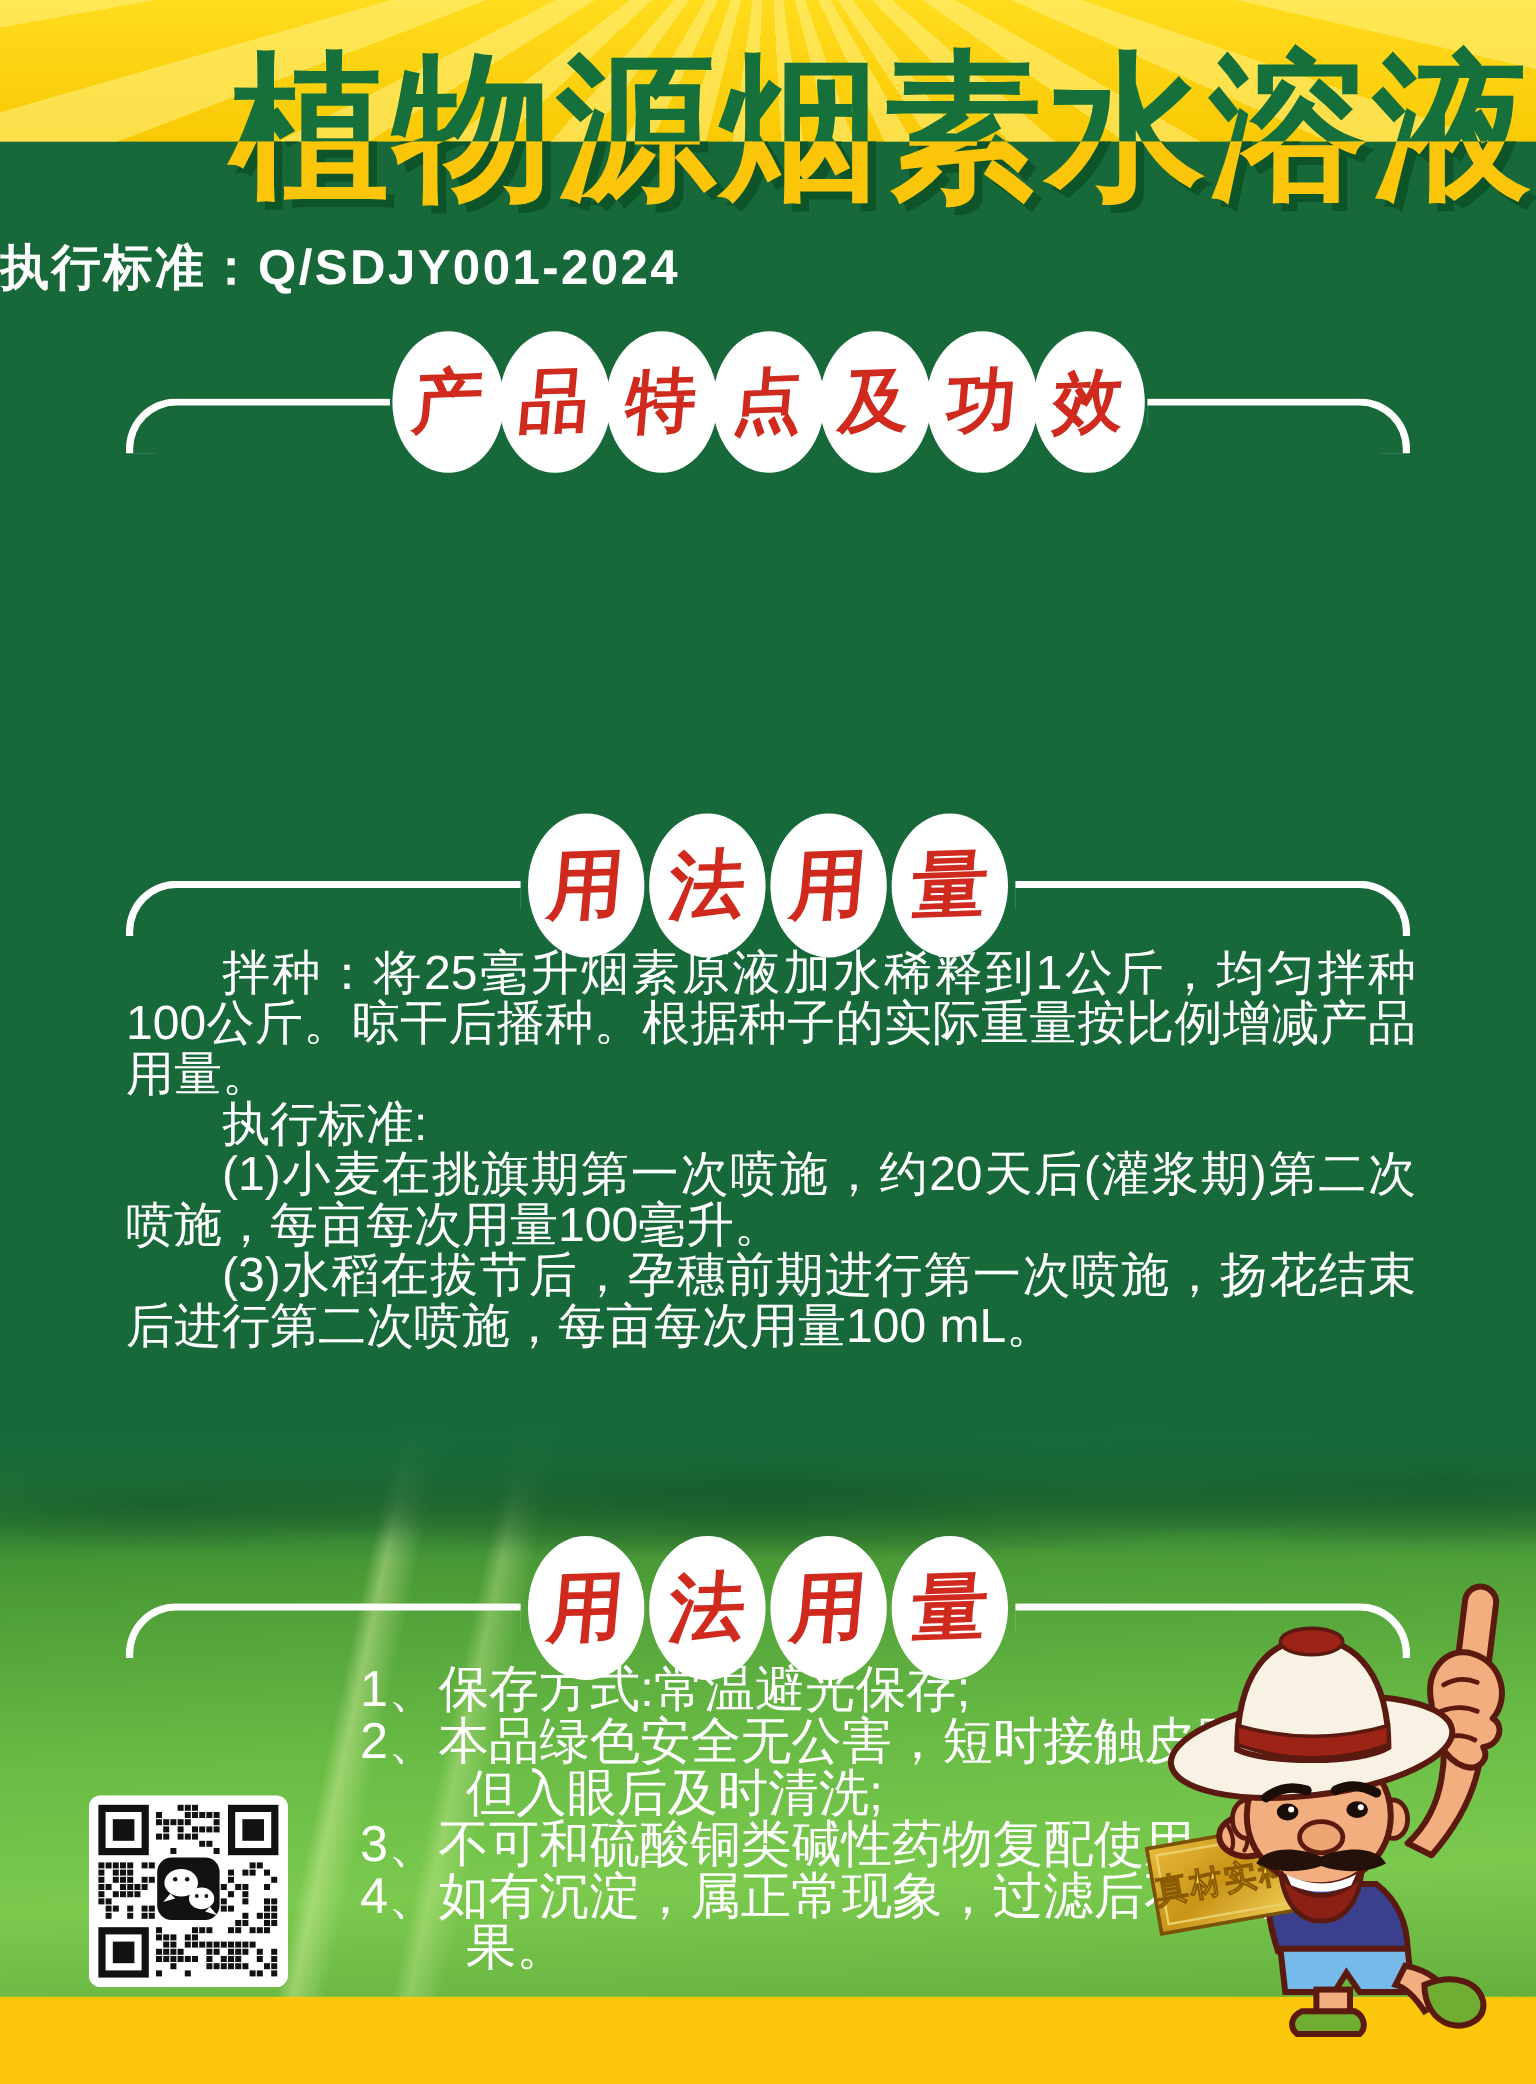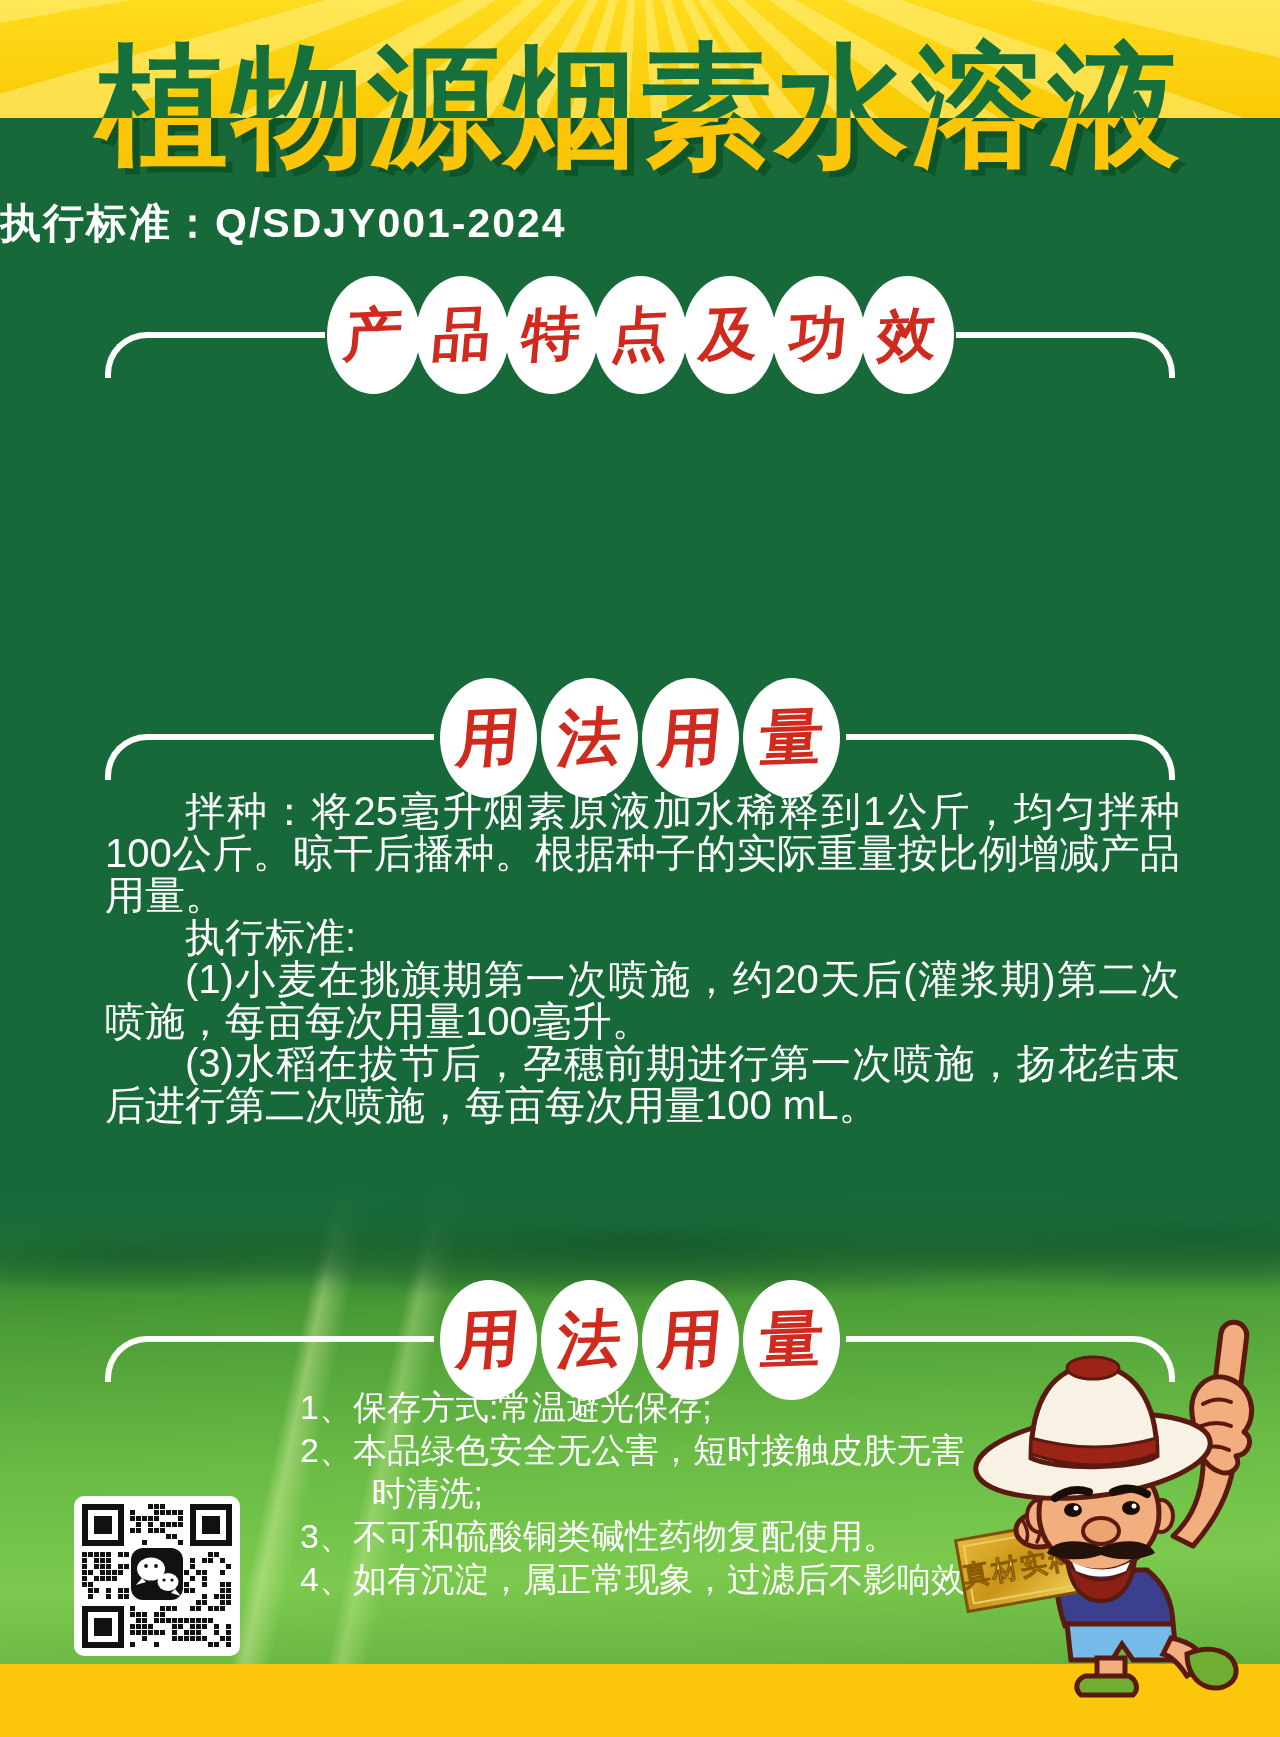--- a/index.html
+++ b/index.html
@@ -11,21 +11,21 @@
   }
   
   .top-band {
     position:absolute; top:0; left:0; right:0; height:118px;
     background:
       repeating-conic-gradient(from 150deg at 50% -90px,
         rgba(255,240,130,.55) 0deg 5deg, rgba(255,240,130,0) 5deg 11deg),
       linear-gradient(180deg,#ffdc1e,#f9c904);
   }
   
-  .title-wrap { position:absolute; top:22px; left:0; right:0; height:170px; text-align:center; }
+  .title-wrap { position:absolute; top:22px; left:0; right:0; height:170px; text-align:right; }
   .title-copy {
     position:absolute; left:0; right:0; top:0; height:170px;
     font-size:132px; font-weight:bold; letter-spacing:4px; line-height:170px; white-space:nowrap;
   }
   .title-top    { color:#15703b; clip-path: inset(0 0 calc(100% - 96px) 0); }
   .title-bottom { color:#fbc50a; text-shadow:7px 6px 0 #0d5429; clip-path: inset(96px 0 0 0); }
   .subtitle {
     position:absolute; top:196px; left:0; right:0; 
     font-size:41px; font-weight:bold; color:#ffffff; letter-spacing:2px;
   }
@@ -49,21 +49,21 @@
   #sec1 { top:276px; }
   #sec2 { top:678px; }
   #sec3 { top:1280px; }
   
   .textblock { position:absolute; left:105px; right:100px; color:#fff; text-align:justify; z-index:3; }
   .textblock p { text-indent:2em; margin:0; }
   #block1 { top:388px; font-size:34px; line-height:44px; }
   #block2 { top:790px; font-size:40px; line-height:42px; }
   
   .notes { position:absolute; left:300px; right:92px; top:1386px; color:#fff;
-           font-size:34px; line-height:43px; z-index:3; }
+           font-size:42px; line-height:43px; z-index:3; }
   .note { padding-left:2.1em; text-indent:-2.1em; }
   
   .photo {
     position:absolute; left:0; right:0; top:1185px; height:480px; z-index:1;
     background:
       linear-gradient(180deg, #17693a 0%, rgba(23,105,58,.9) 7%, rgba(23,105,58,0) 24%),
       radial-gradient(60% 18% at 50% 11%, rgba(15,58,23,.9) 0%, rgba(15,58,23,0) 70%),
       radial-gradient(45% 17% at 94% 10%, rgba(19,68,27,.95) 0%, rgba(19,68,27,0) 70%),
       radial-gradient(30% 12% at 10% 14%, rgba(26,84,32,.85) 0%, rgba(26,84,32,0) 70%),
       linear-gradient(102deg, rgba(216,238,162,0) 24%, rgba(216,238,162,.45) 25%,

